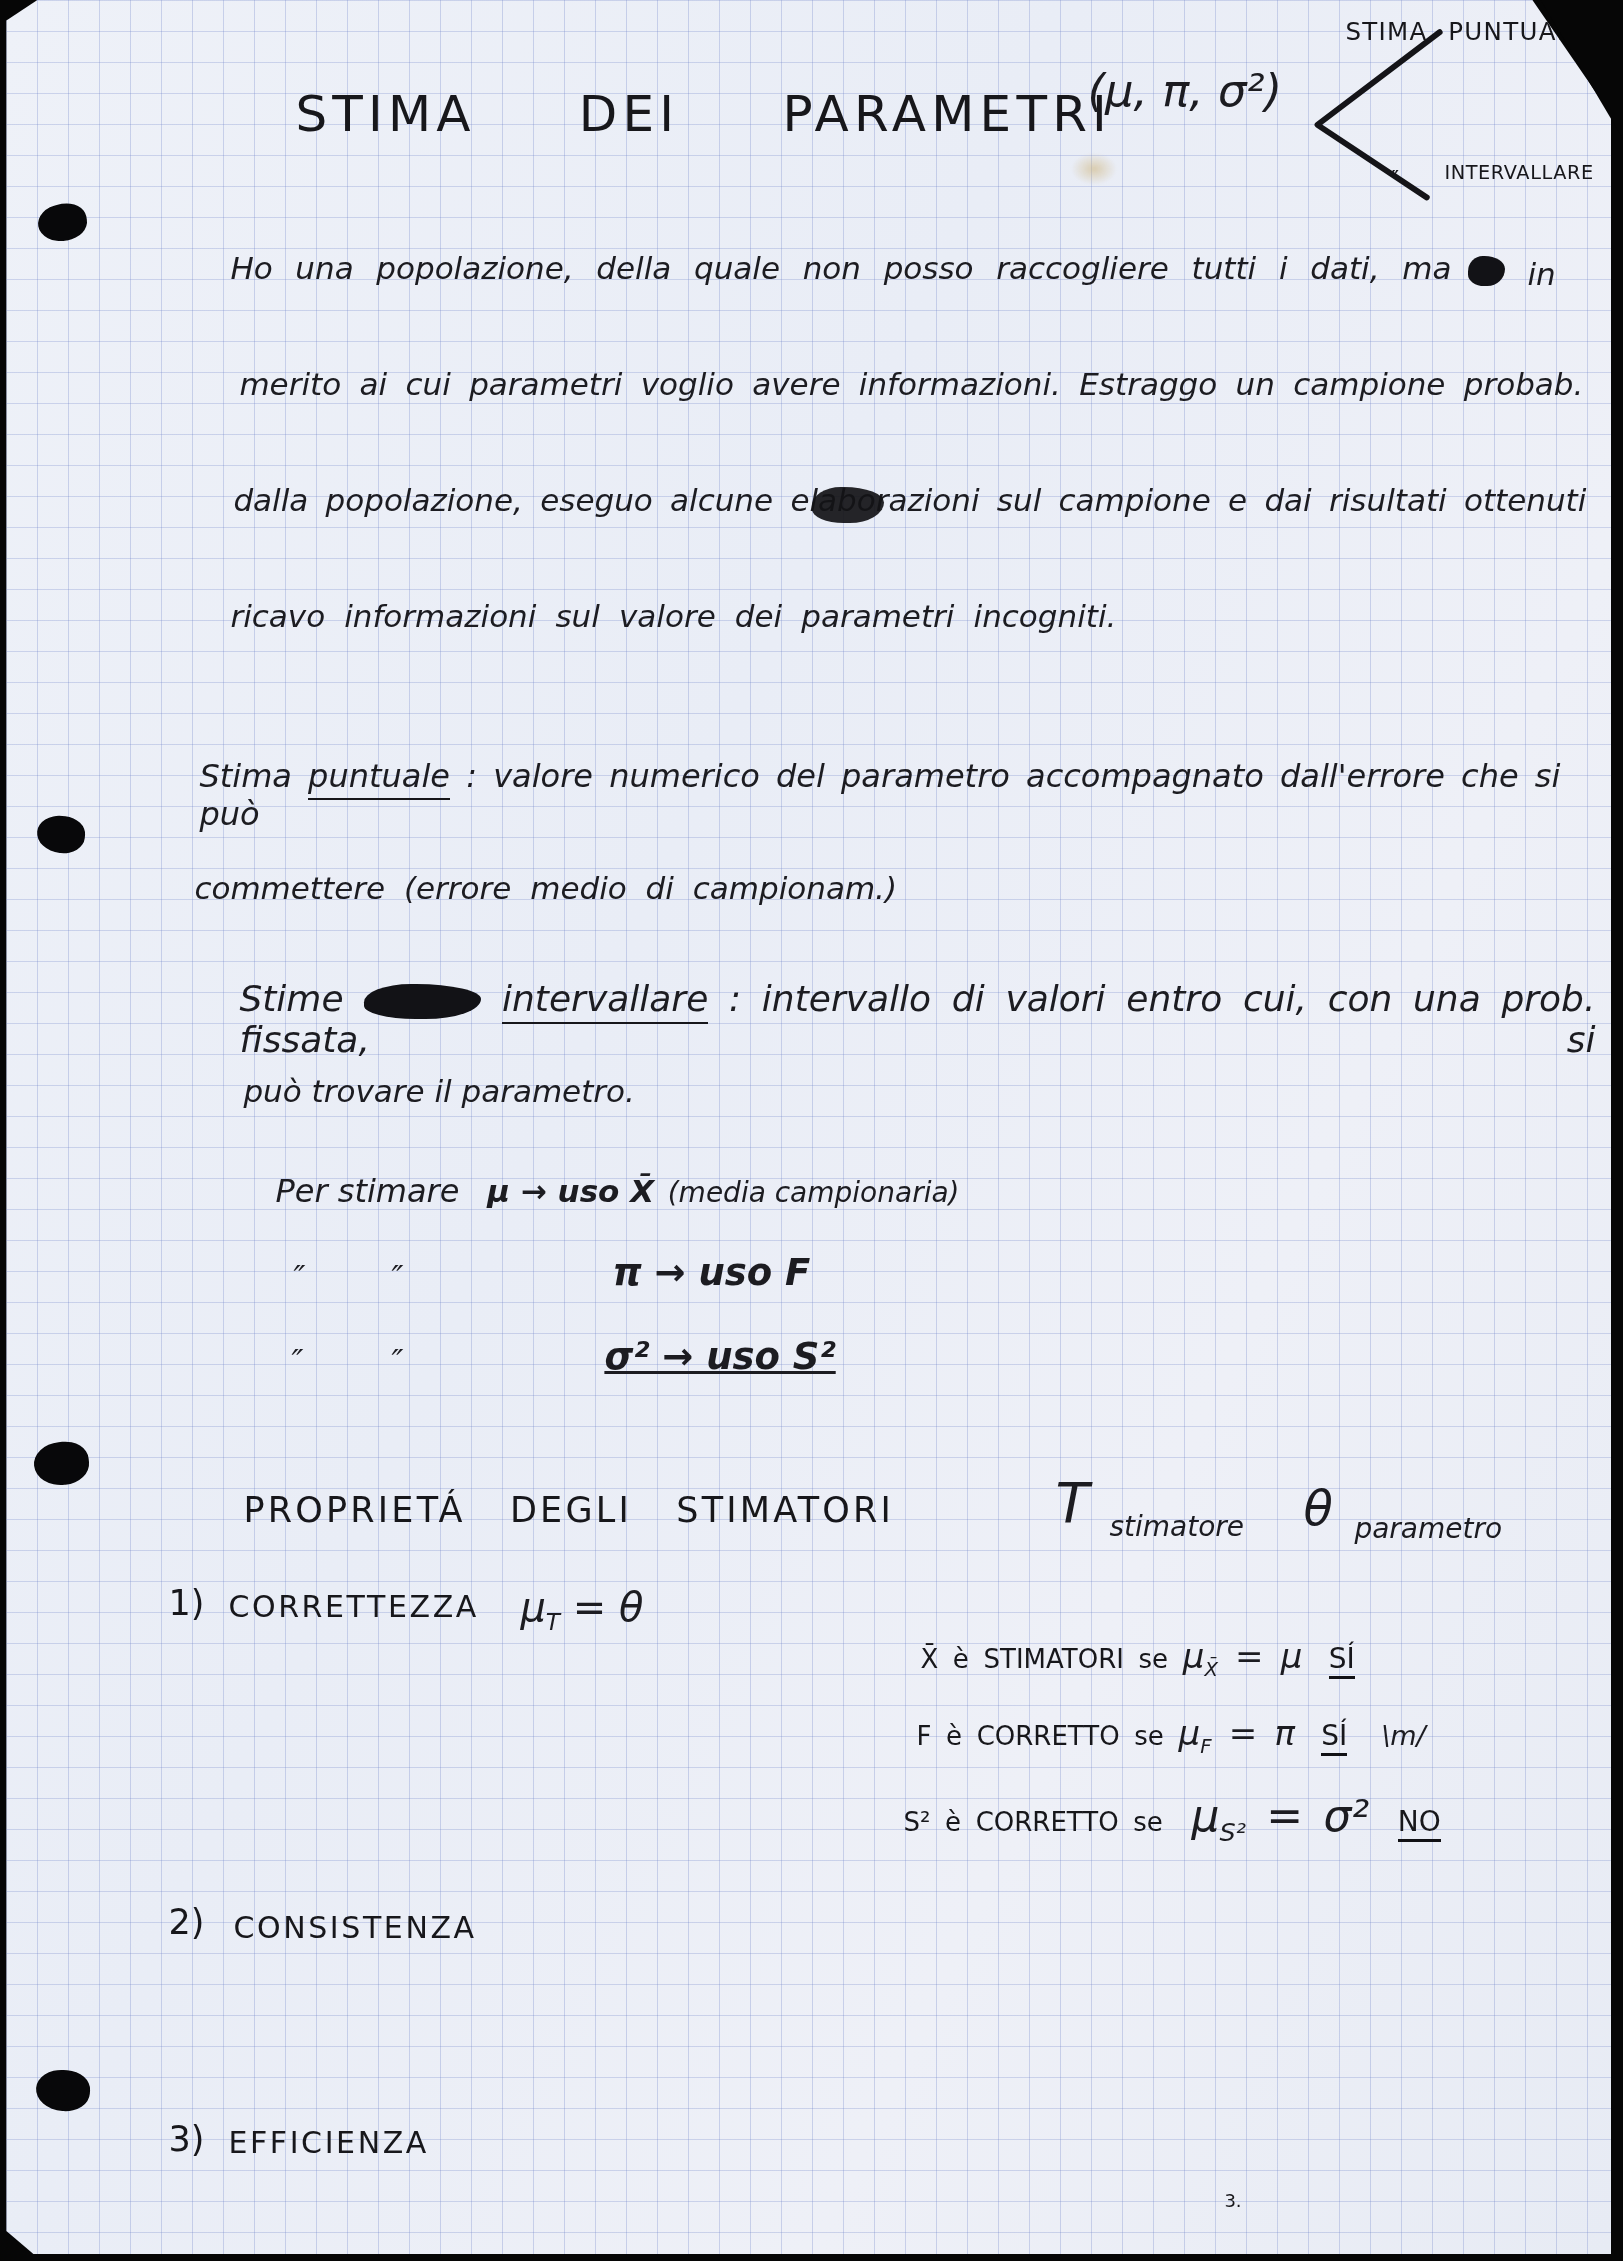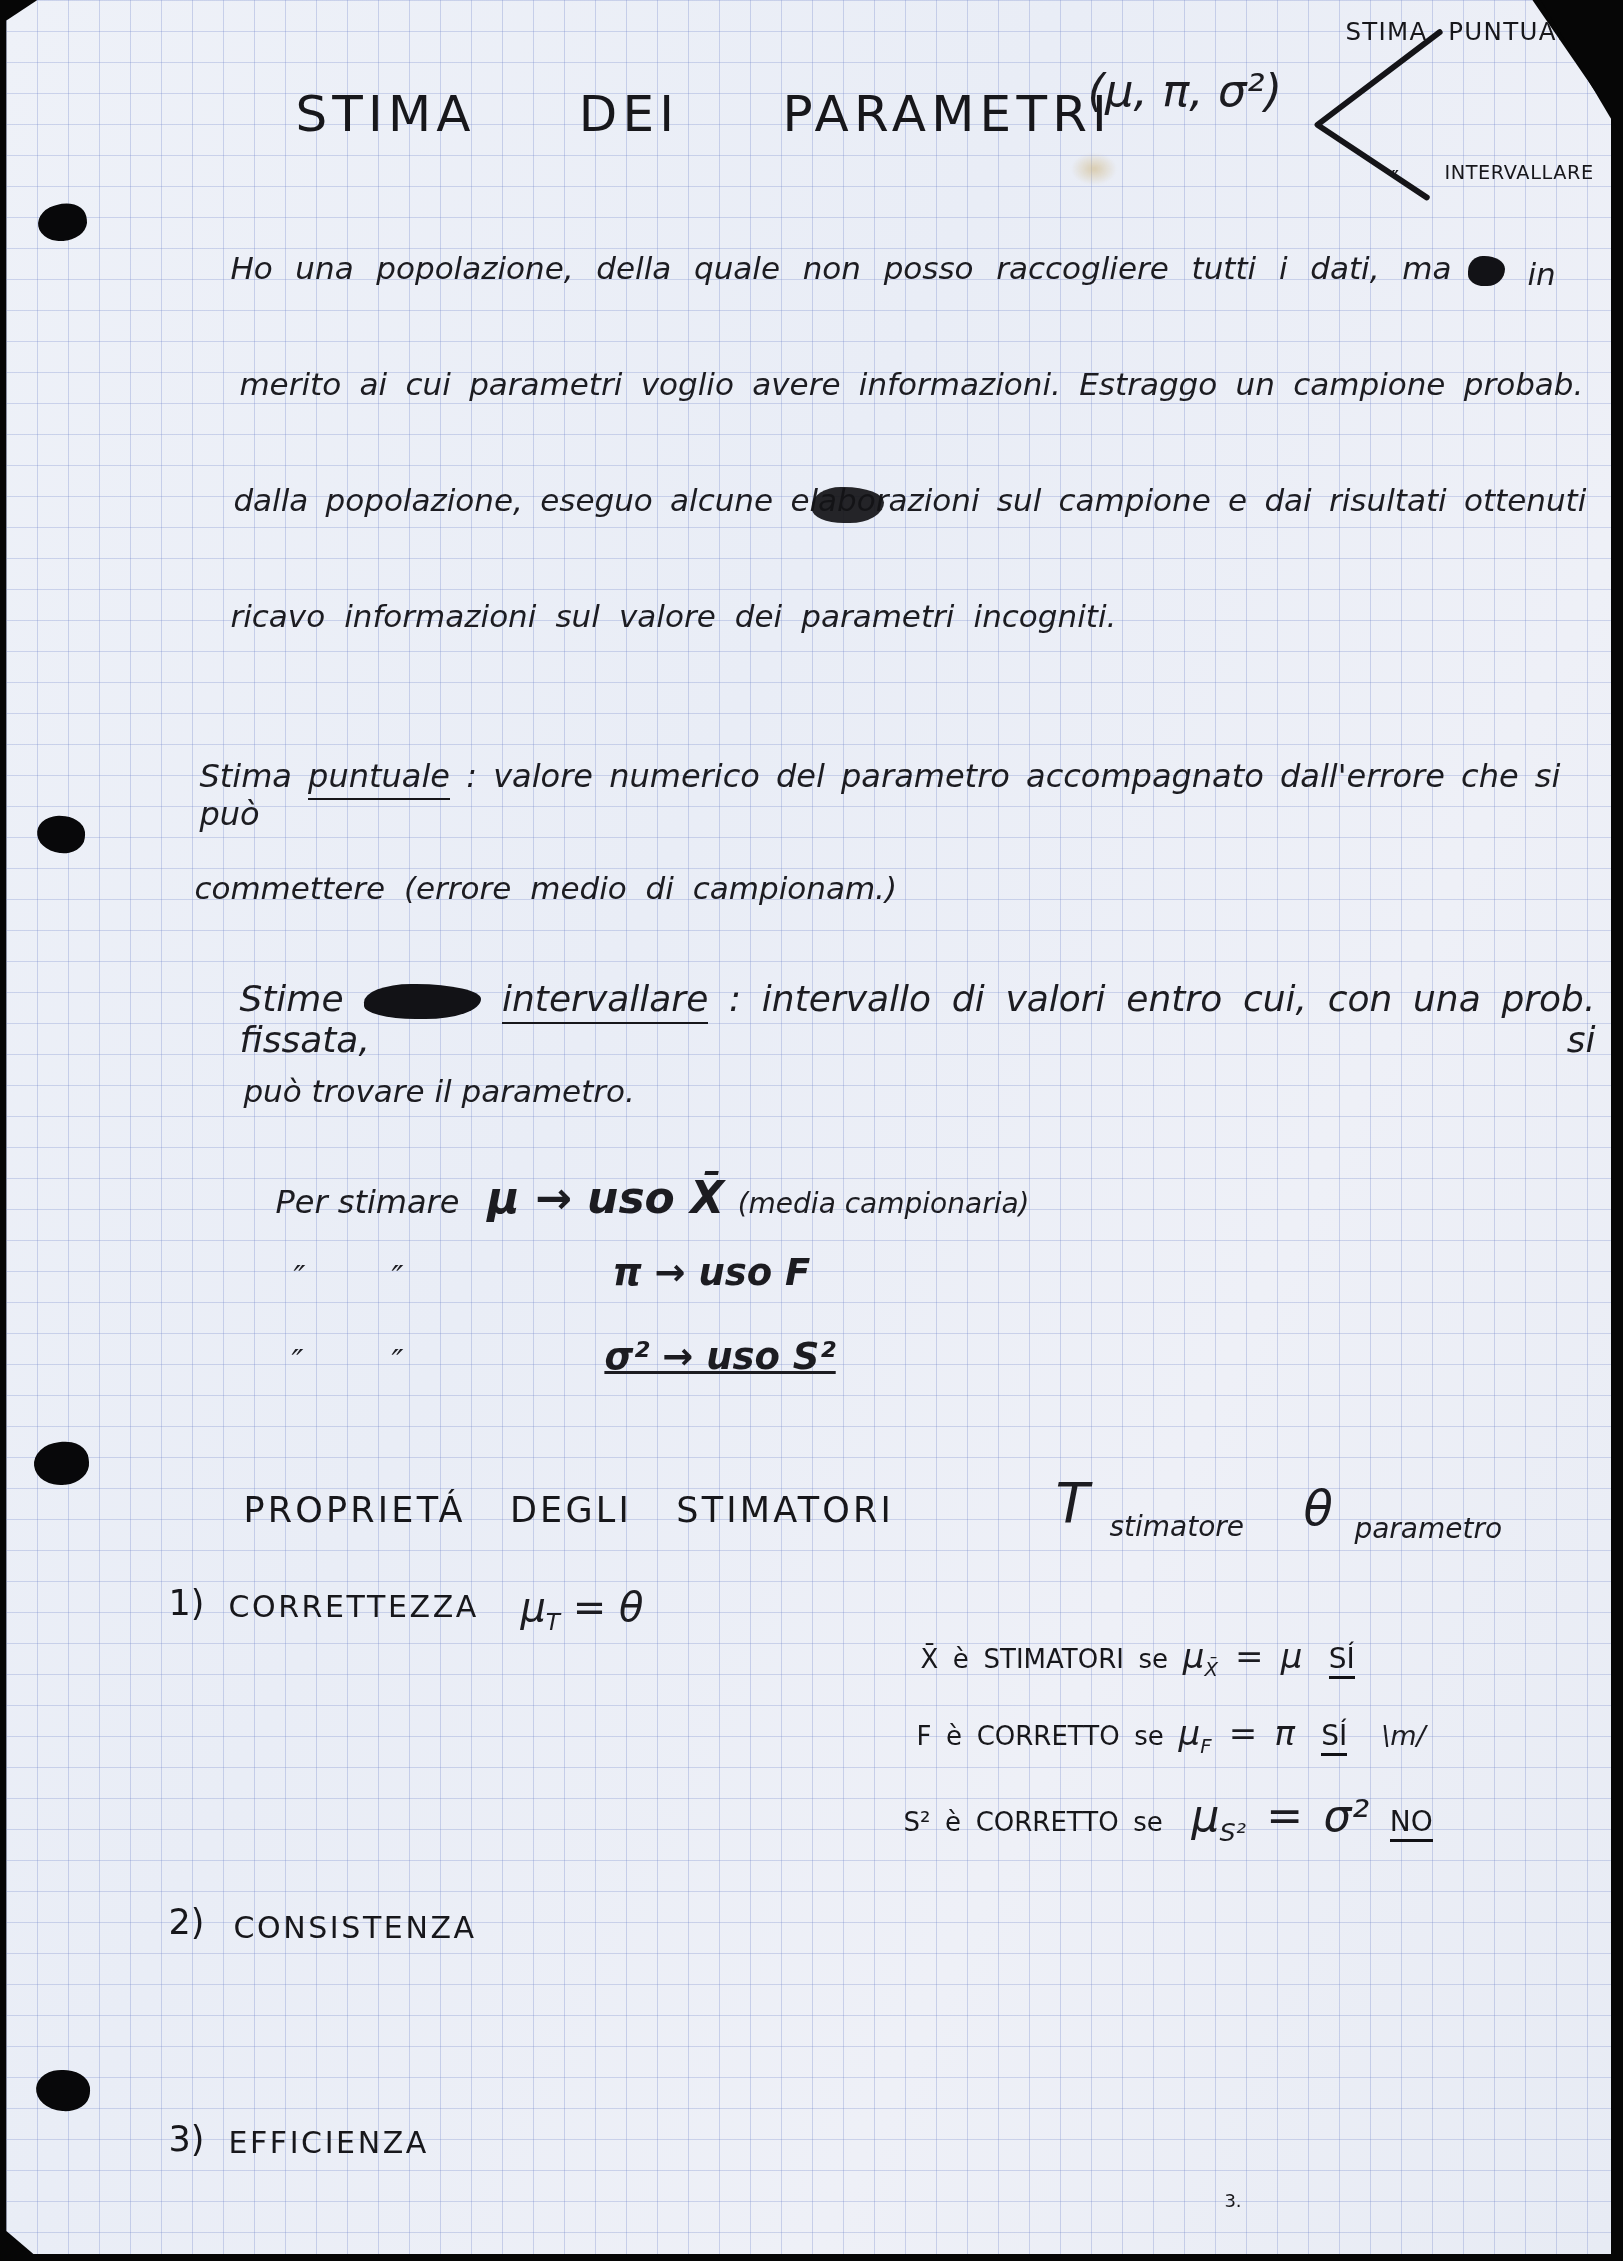--- a/index.html
+++ b/index.html
@@ -70,21 +70,21 @@
     <div class="jline hand" style="left:233px;top:978px;width:1356px;font-size:36px;">
       <span>Stime</span>
       <span class="scrib" style="display:inline-block;width:117px;height:35px;vertical-align:-7.7px;"></span>
       <span class="u">intervallare</span>
       <span>: intervallo di valori entro cui, con una prob. fissata, si</span>
     </div>
     <div class="abs hand" style="left:237px;top:1073px;font-size:31px;">può trovare il parametro.</div>
 
     <div class="abs" style="left:269px;top:1172px;">
       <span class="hand" style="font-size:32px;">Per stimare</span>
-      <span class="hand" style="font-size:44px;margin-left:24.5px;font-weight:bold;">μ → uso X̄</span>
+      <span class="hand" style="font-size:31px;margin-left:24.5px;font-weight:bold;">μ → uso X̄</span>
       <span class="hand" style="font-size:28px;margin-left:10.3px;">(media campionaria)</span>
     </div>
     <div class="abs hand" style="left:287px;top:1258px;font-size:32px;">″</div>
     <div class="abs hand" style="left:385px;top:1258px;font-size:32px;">″</div>
     <div class="abs hand" style="left:606px;top:1251px;font-size:37px;font-weight:bold;">π → uso F</div>
     <div class="abs hand" style="left:285px;top:1342px;font-size:32px;">″</div>
     <div class="abs hand" style="left:385px;top:1342px;font-size:32px;">″</div>
     <div class="abs hand" style="left:598px;top:1335px;font-size:37px;font-weight:bold;text-decoration:underline;">σ² → uso S²</div>
 
     <div class="abs caps" style="left:237px;top:1490px;font-size:35px;letter-spacing:3.2px;word-spacing:30px;">PROPRIETÁ DEGLI STIMATORI</div>
@@ -106,21 +106,21 @@
     </div>
     <div class="abs caps" style="left:910px;top:1713px;font-size:26px;word-spacing:6.4px;">
       <span>F è CORRETTO se</span>
       <span class="hand" style="font-size:34px;"><span>μ</span><sub>F</sub><span> = π</span></span>
       <span class="u2" style="font-size:28px;margin-left:11.6px;">SÍ</span>
       <span class="hand" style="font-size:27px;margin-left:19.3px;">\m/</span>
     </div>
     <div class="abs caps" style="left:897px;top:1790px;font-size:26px;word-spacing:6.4px;">
       <span>S² è CORRETTO se</span>
       <span class="hand" style="font-size:44px;margin-left:14px;"><span>μ</span><sub>S²</sub><span> = σ²</span></span>
-      <span class="u2" style="font-size:28px;margin-left:6px;">NO</span>
+      <span class="u2" style="font-size:28px;margin-left:14px;">NO</span>
     </div>
 
     <div class="abs caps" style="left:162px;top:1902px;font-size:35px;">2)</div>
     <div class="abs caps" style="left:227px;top:1910px;font-size:30px;letter-spacing:2.6px;">CONSISTENZA</div>
     <div class="abs caps" style="left:162px;top:2119px;font-size:35px;">3)</div>
     <div class="abs caps" style="left:222px;top:2125px;font-size:30px;letter-spacing:2.6px;">EFFICIENZA</div>
 
     <div class="abs caps" style="left:1218px;top:2190px;font-size:18px;">3.</div>
   </div>
 

